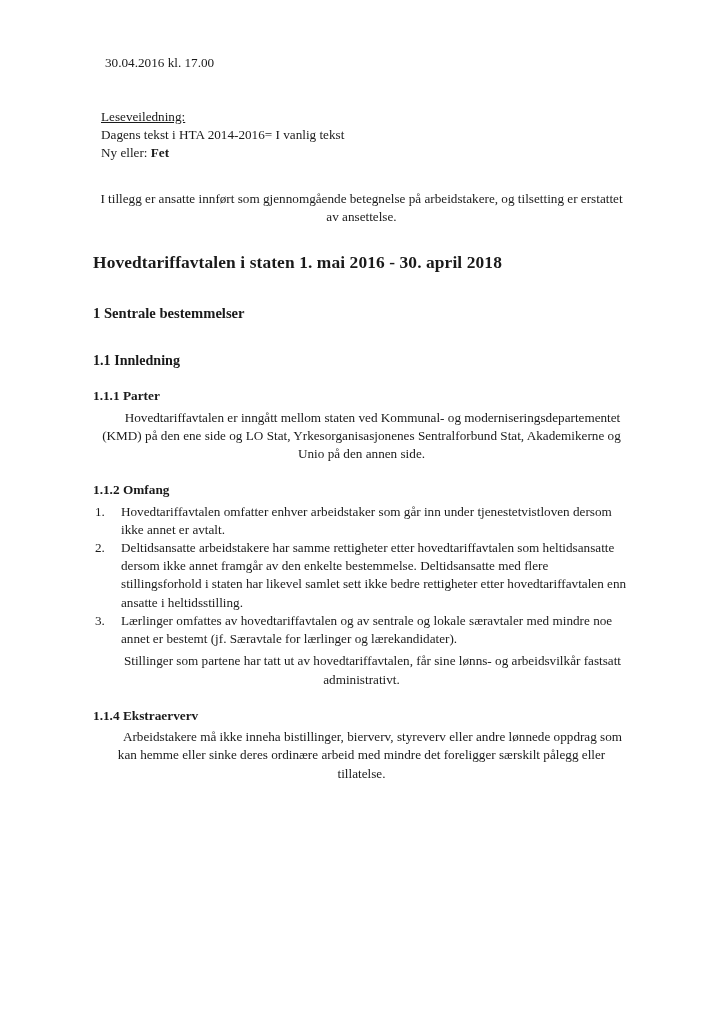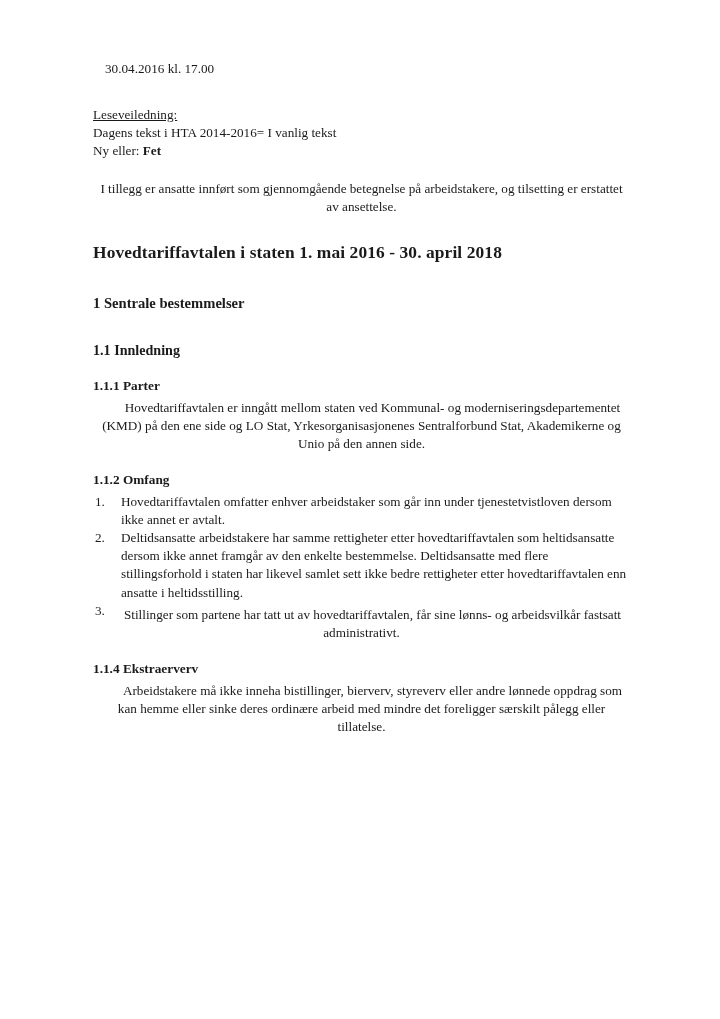--- a/index.html
+++ b/index.html
@@ -15,36 +15,36 @@
     margin: 0 auto;
     background: #ffffff;
     box-sizing: border-box;
     font-family: "Liberation Serif", "DejaVu Serif", serif;
     color: #1a1a1a;
     overflow: hidden;
   }
   .content {
     position: absolute;
     left: 93px;
-    top: 8px;
+    top: 2px;
     width: 537px;
   }
 
   
   .date-line {
     margin: 0;
     padding-top: 52px;
     padding-left: 12px;
     font-size: 13.2px;
     line-height: 1.35;
   }
 
   
   .guide-block {
-    margin: 0;
+    margin: 8px;
     padding-top: 28px;
     font-size: 13.2px;
     line-height: 1.37;
   }
   .guide-line { display: block; white-space: nowrap; }
   .guide-title { text-decoration: underline; }
   .bold { font-weight: bold; }
 
   
   .intro-par {
@@ -150,20 +150,21 @@
       <li>
         <span class="marker">1.</span>
         <span>Hovedtariffavtalen omfatter enhver arbeidstaker som går inn under tjenestetvistloven dersom ikke annet er avtalt.</span>
       </li>
       <li>
         <span class="marker">2.</span>
         <span>Deltidsansatte arbeidstakere har samme rettigheter etter hovedtariffavtalen som heltidsansatte dersom ikke annet framgår av den enkelte bestemmelse. Deltidsansatte med flere stillingsforhold i staten har likevel samlet sett ikke bedre rettigheter etter hovedtariffavtalen enn ansatte i heltidsstilling.</span>
       </li>
       <li>
         <span class="marker">3.</span>
+        <span>Lærlinger omfattes av hovedtariffavtalen og av sentrale og lokale særavtaler med mindre noe annet er bestemt (jf. Særavtale for lærlinger og lærekandidater).</span>
       </li>
     </ol>
 
     <p class="body-par">Stillinger som partene har tatt ut av hovedtariffavtalen, får sine lønns- og arbeidsvilkår fastsatt administrativt.</p>
 
     <h4 class="h3">1.1.4 Ekstraerverv</h4>
     <p class="body-par">Arbeidstakere må ikke inneha bistillinger, bierverv, styreverv eller andre lønnede oppdrag som kan hemme eller sinke deres ordinære arbeid med mindre det foreligger særskilt pålegg eller tillatelse.</p>
 
   </div>
 </div>

